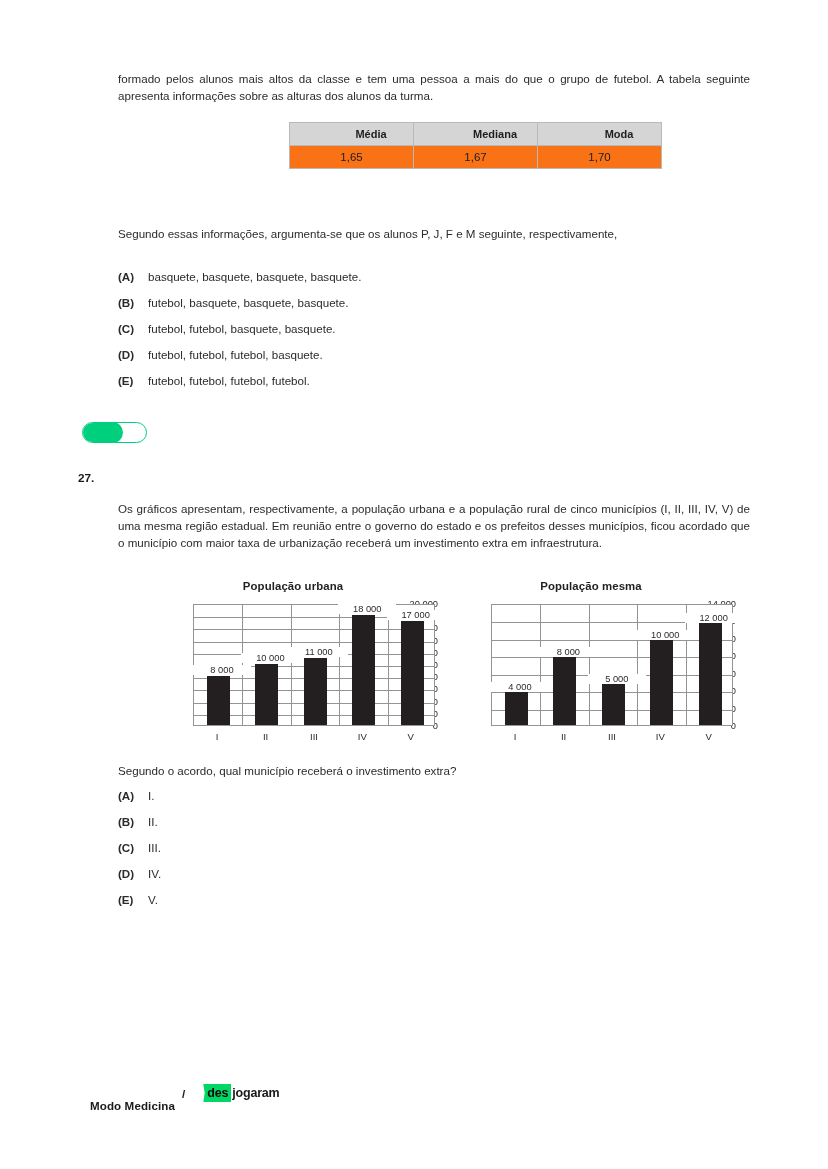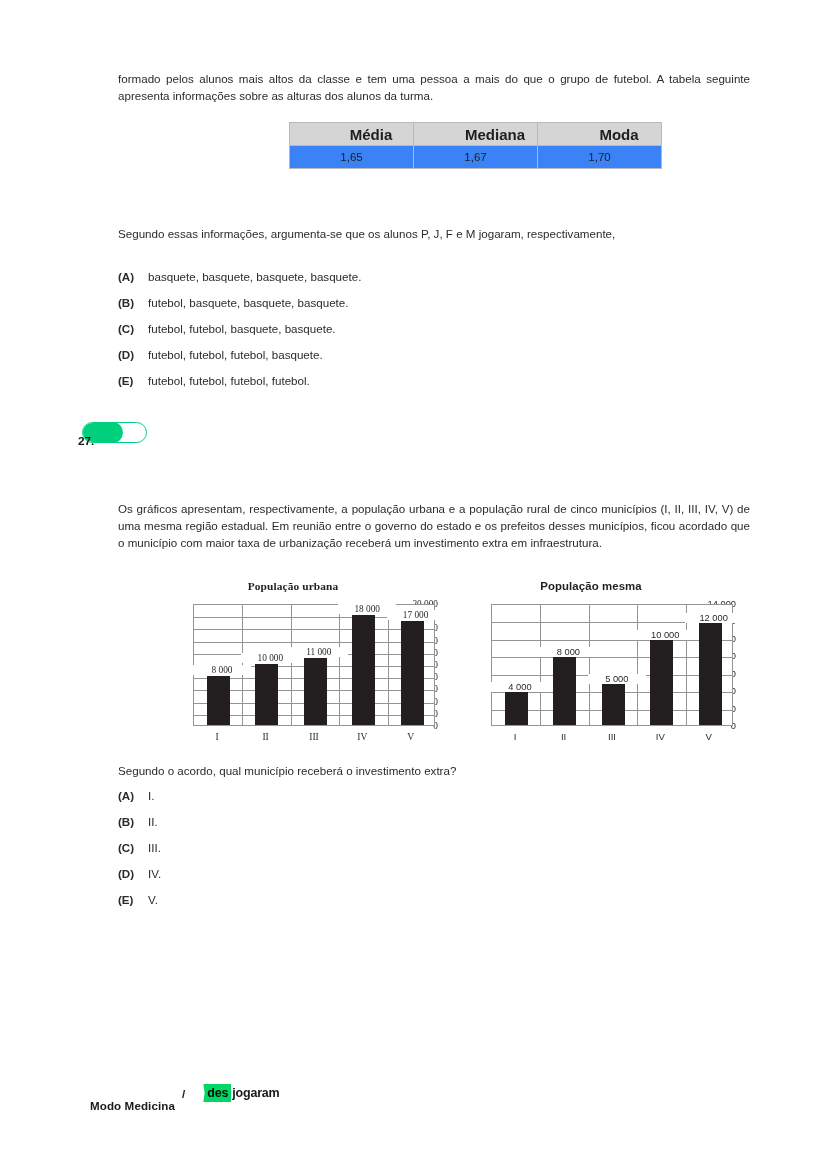--- a/index.html
+++ b/index.html
@@ -44,25 +44,25 @@
     border: 1px solid #b9b9b9;
     width: 82px;
     height: 20px;
     text-align: center;
     font-weight: normal;
     color: #1e1e1e;
   }
   .stats-table th {
     background: #d5d5d5;
     font-weight: bold;
-    font-size: 15px;
+    font-size: 11px;
     padding-left: 40px;
   }
   .stats-table td {
-    background: #3b82f6;
+    background: #f97316;
     font-size: 11.5px;
   }
 
   
   .alt-list {
     position: absolute;
     font-size: 11.6px;
   }
   .alt-row {
     display: flex;
@@ -237,21 +237,21 @@
     <tbody>
       <tr>
         <td>1,65</td>
         <td>1,67</td>
         <td>1,70</td>
       </tr>
     </tbody>
   </table>
 
 
-  <div class="para" style="left:118px; top:225px; width:632px;">Segundo essas informações, argumenta-se que os alunos P, J, F e M jogaram, respectivamente,</div>
+  <div class="para" style="left:118px; top:225px; width:632px;">Segundo essas informações, argumenta-se que os alunos P, J, F e M seguinte, respectivamente,</div>
 
   <div class="alt-list" style="left:118px; top:270px; width:440px;">
     <div class="alt-row">
       <span class="alt-key">(A)</span>
       <span class="alt-text">basquete, basquete, basquete, basquete.</span>
     </div>
     <div class="alt-row">
       <span class="alt-key">(B)</span>
       <span class="alt-text">futebol, basquete, basquete, basquete.</span>
     </div>
@@ -266,26 +266,26 @@
     <div class="alt-row">
       <span class="alt-key">(E)</span>
       <span class="alt-text">futebol, futebol, futebol, futebol.</span>
     </div>
   </div>
 
   <div class="toggle">
     <div class="toggle-fill"></div>
   </div>
 
-  <div class="qnum" style="top:434px;">27.</div>
+  <div class="qnum" style="top:471px;">27.</div>
 
 
   <div class="para" style="left:118px; top:500px; width:632px;">Os gráficos apresentam, respectivamente, a população urbana e a população rural de cinco municípios (I, II, III, IV, V) de uma mesma região estadual. Em reunião entre o governo do estado e os prefeitos desses municípios, ficou acordado que o município com maior taxa de urbanização receberá um investimento extra em infraestrutura.</div>
 
-  <div class="chart-wrap" style="left:148px; width:290px;font-family:Liberation Serif, serif;">
+  <div class="chart-wrap" style="left:148px; width:290px;">
     <div class="chart-title">População urbana</div>
     <div class="chart-body" style="height:150px;">
 
       <div class="ytick" style="top:128px;  width:42px;">0</div>
       <div class="ytick" style="top:115.8px;width:42px;">2 000</div>
       <div class="ytick" style="top:103.6px;width:42px;">4 000</div>
       <div class="ytick" style="top:91.4px; width:42px;">6 000</div>
       <div class="ytick" style="top:79.2px; width:42px;">8 000</div>
       <div class="ytick" style="top:67px;   width:42px;">10 000</div>
       <div class="ytick" style="top:54.8px; width:42px;">12 000</div>

